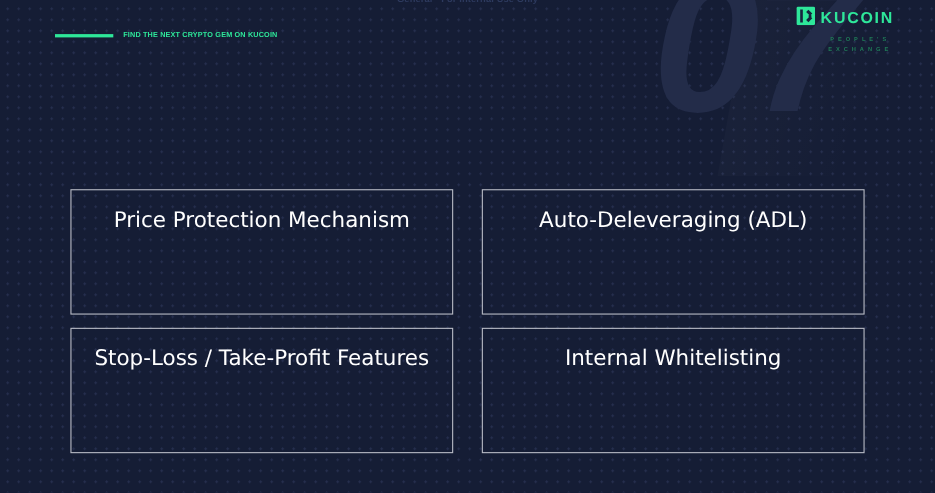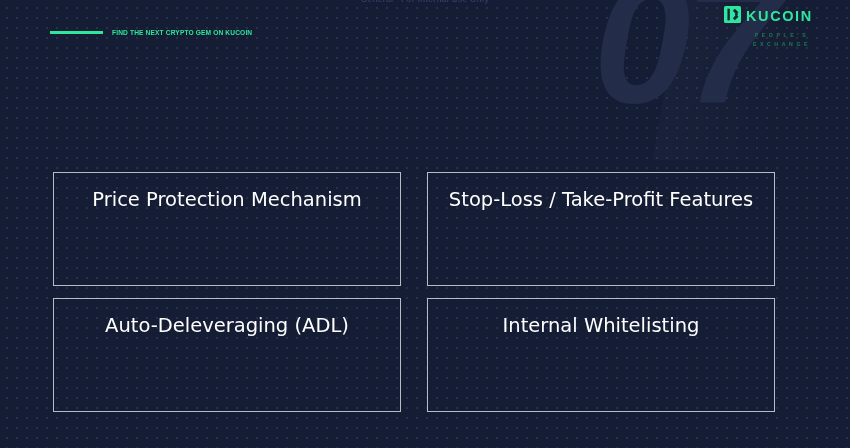--- a/index.html
+++ b/index.html
@@ -136,21 +136,21 @@
     font-size: 25.5px;
     font-weight: bold;
     color: #23d68c;
     line-height: 1.28;
     letter-spacing: -0.2px;
   }
 
   
   #grid {
     position: absolute;
-    left: 53px;
+    left: 64px;
     top: 172px;
     width: 722px;
     display: grid;
     grid-template-columns: 348px 348px;
     grid-template-rows: 114px 114px;
     column-gap: 26px;
     row-gap: 12px;
   }
   .card {
     border: 1px solid #b9bcc6;
@@ -201,23 +201,23 @@
     <span id="eyebrow-rule"></span>
     <span id="eyebrow-text">FIND THE NEXT CRYPTO GEM ON KUCOIN</span>
   </div>
 
 
   <div id="grid">
     <div class="card">
       <div class="card-label">Price Protection Mechanism</div>
     </div>
     <div class="card">
+      <div class="card-label">Auto-Deleveraging (ADL)</div>
+    </div>
+    <div class="card">
       <div class="card-label">Stop-Loss / Take-Profit Features</div>
     </div>
     <div class="card">
-      <div class="card-label">Auto-Deleveraging (ADL)</div>
-    </div>
-    <div class="card">
       <div class="card-label">Internal Whitelisting</div>
     </div>
   </div>
 
 </div>
 
 </body></html>

